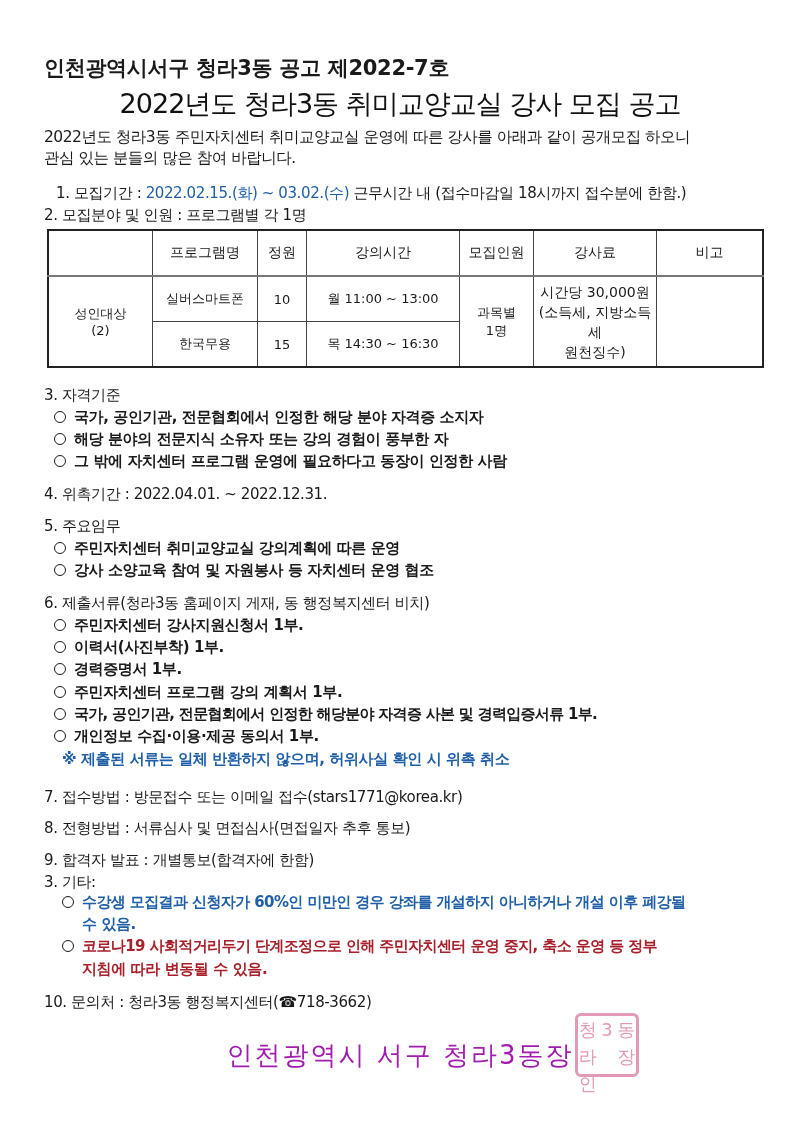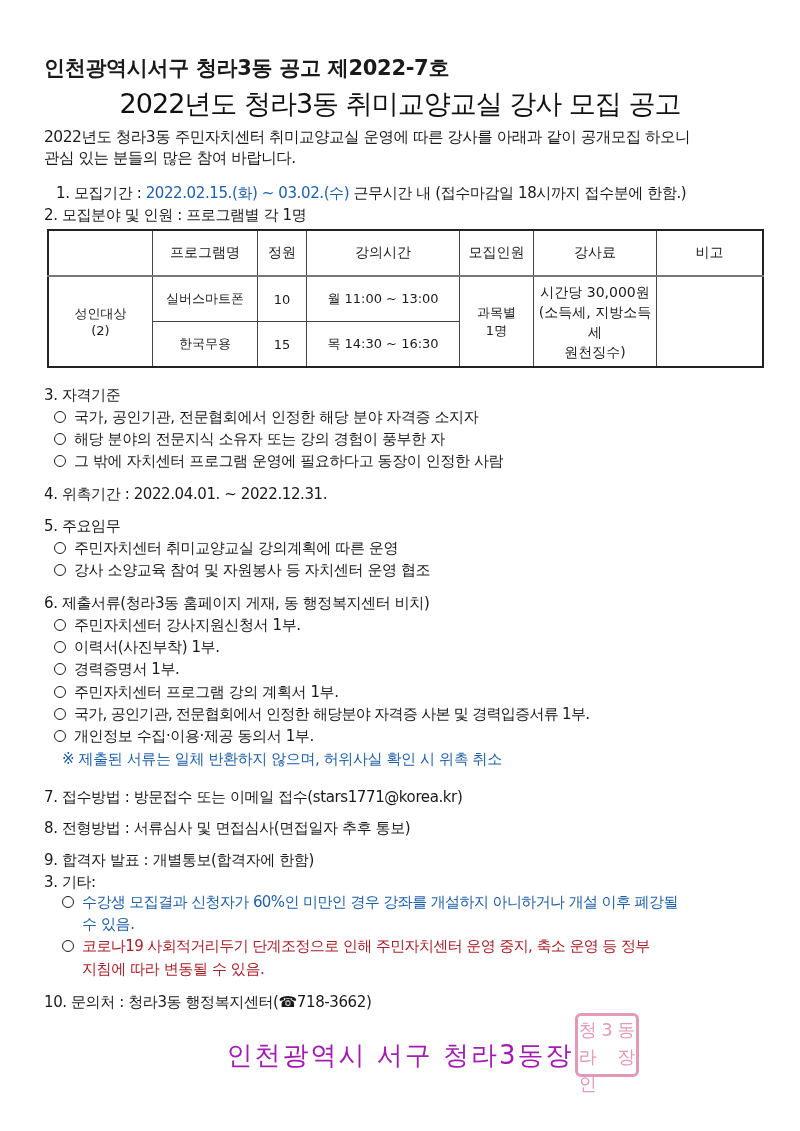--- a/index.html
+++ b/index.html
@@ -8,21 +8,21 @@
       font-family: "DejaVu Serif", "Liberation Serif", serif;
       color: #1a1a1a;
     }
     .abs { position: absolute; white-space: nowrap; }
     .notice-no { left: 44px; top: 54px; font-size: 21px; font-weight: bold; letter-spacing: -0.3px; font-family: "DejaVu Sans", sans-serif; }
     .title { left: 0; width: 800px; top: 86px; text-align: center; font-size: 27px; font-family: "DejaVu Sans", sans-serif; letter-spacing: -1px; color: #111; }
     .intro { left: 44px; top: 127px; font-size: 15.5px; line-height: 21px; font-family: "DejaVu Sans", sans-serif; letter-spacing: -0.5px; }
     .sec { font-size: 15px; font-family: "DejaVu Sans", sans-serif; letter-spacing: -0.4px; }
     .blue { color: #1f5fa8; }
     .red { color: #a8202a; }
-    .bullet { font-size: 15px; font-family: "DejaVu Sans", sans-serif; letter-spacing: -0.4px; }
+    .bullet { font-size: 15px; font-family: "DejaVu Sans", sans-serif; letter-spacing: -0.4px; font-weight: bold; }
     .circ { display: inline-block; width: 10px; height: 10px; border: 1.6px solid #1a1a1a; border-radius: 50%; margin-right: 8px; vertical-align: -1px; }
     table.prog {
       position: absolute; left: 47px; top: 229px; width: 717px; height: 136px;
       border-collapse: collapse; border: 2px solid #222;
       font-family: "DejaVu Sans", sans-serif; font-size: 13px; text-align: center;
     }
     table.prog td { border: 1px solid #444; padding: 0; vertical-align: middle; }
     table.prog tr.head td { height: 44px; font-size: 14px; border-bottom: 2px solid #777; }
     table.prog tr.r1 td, table.prog tr.r2 td { height: 44px; }
     .small { font-size: 14px; line-height: 20px; }

